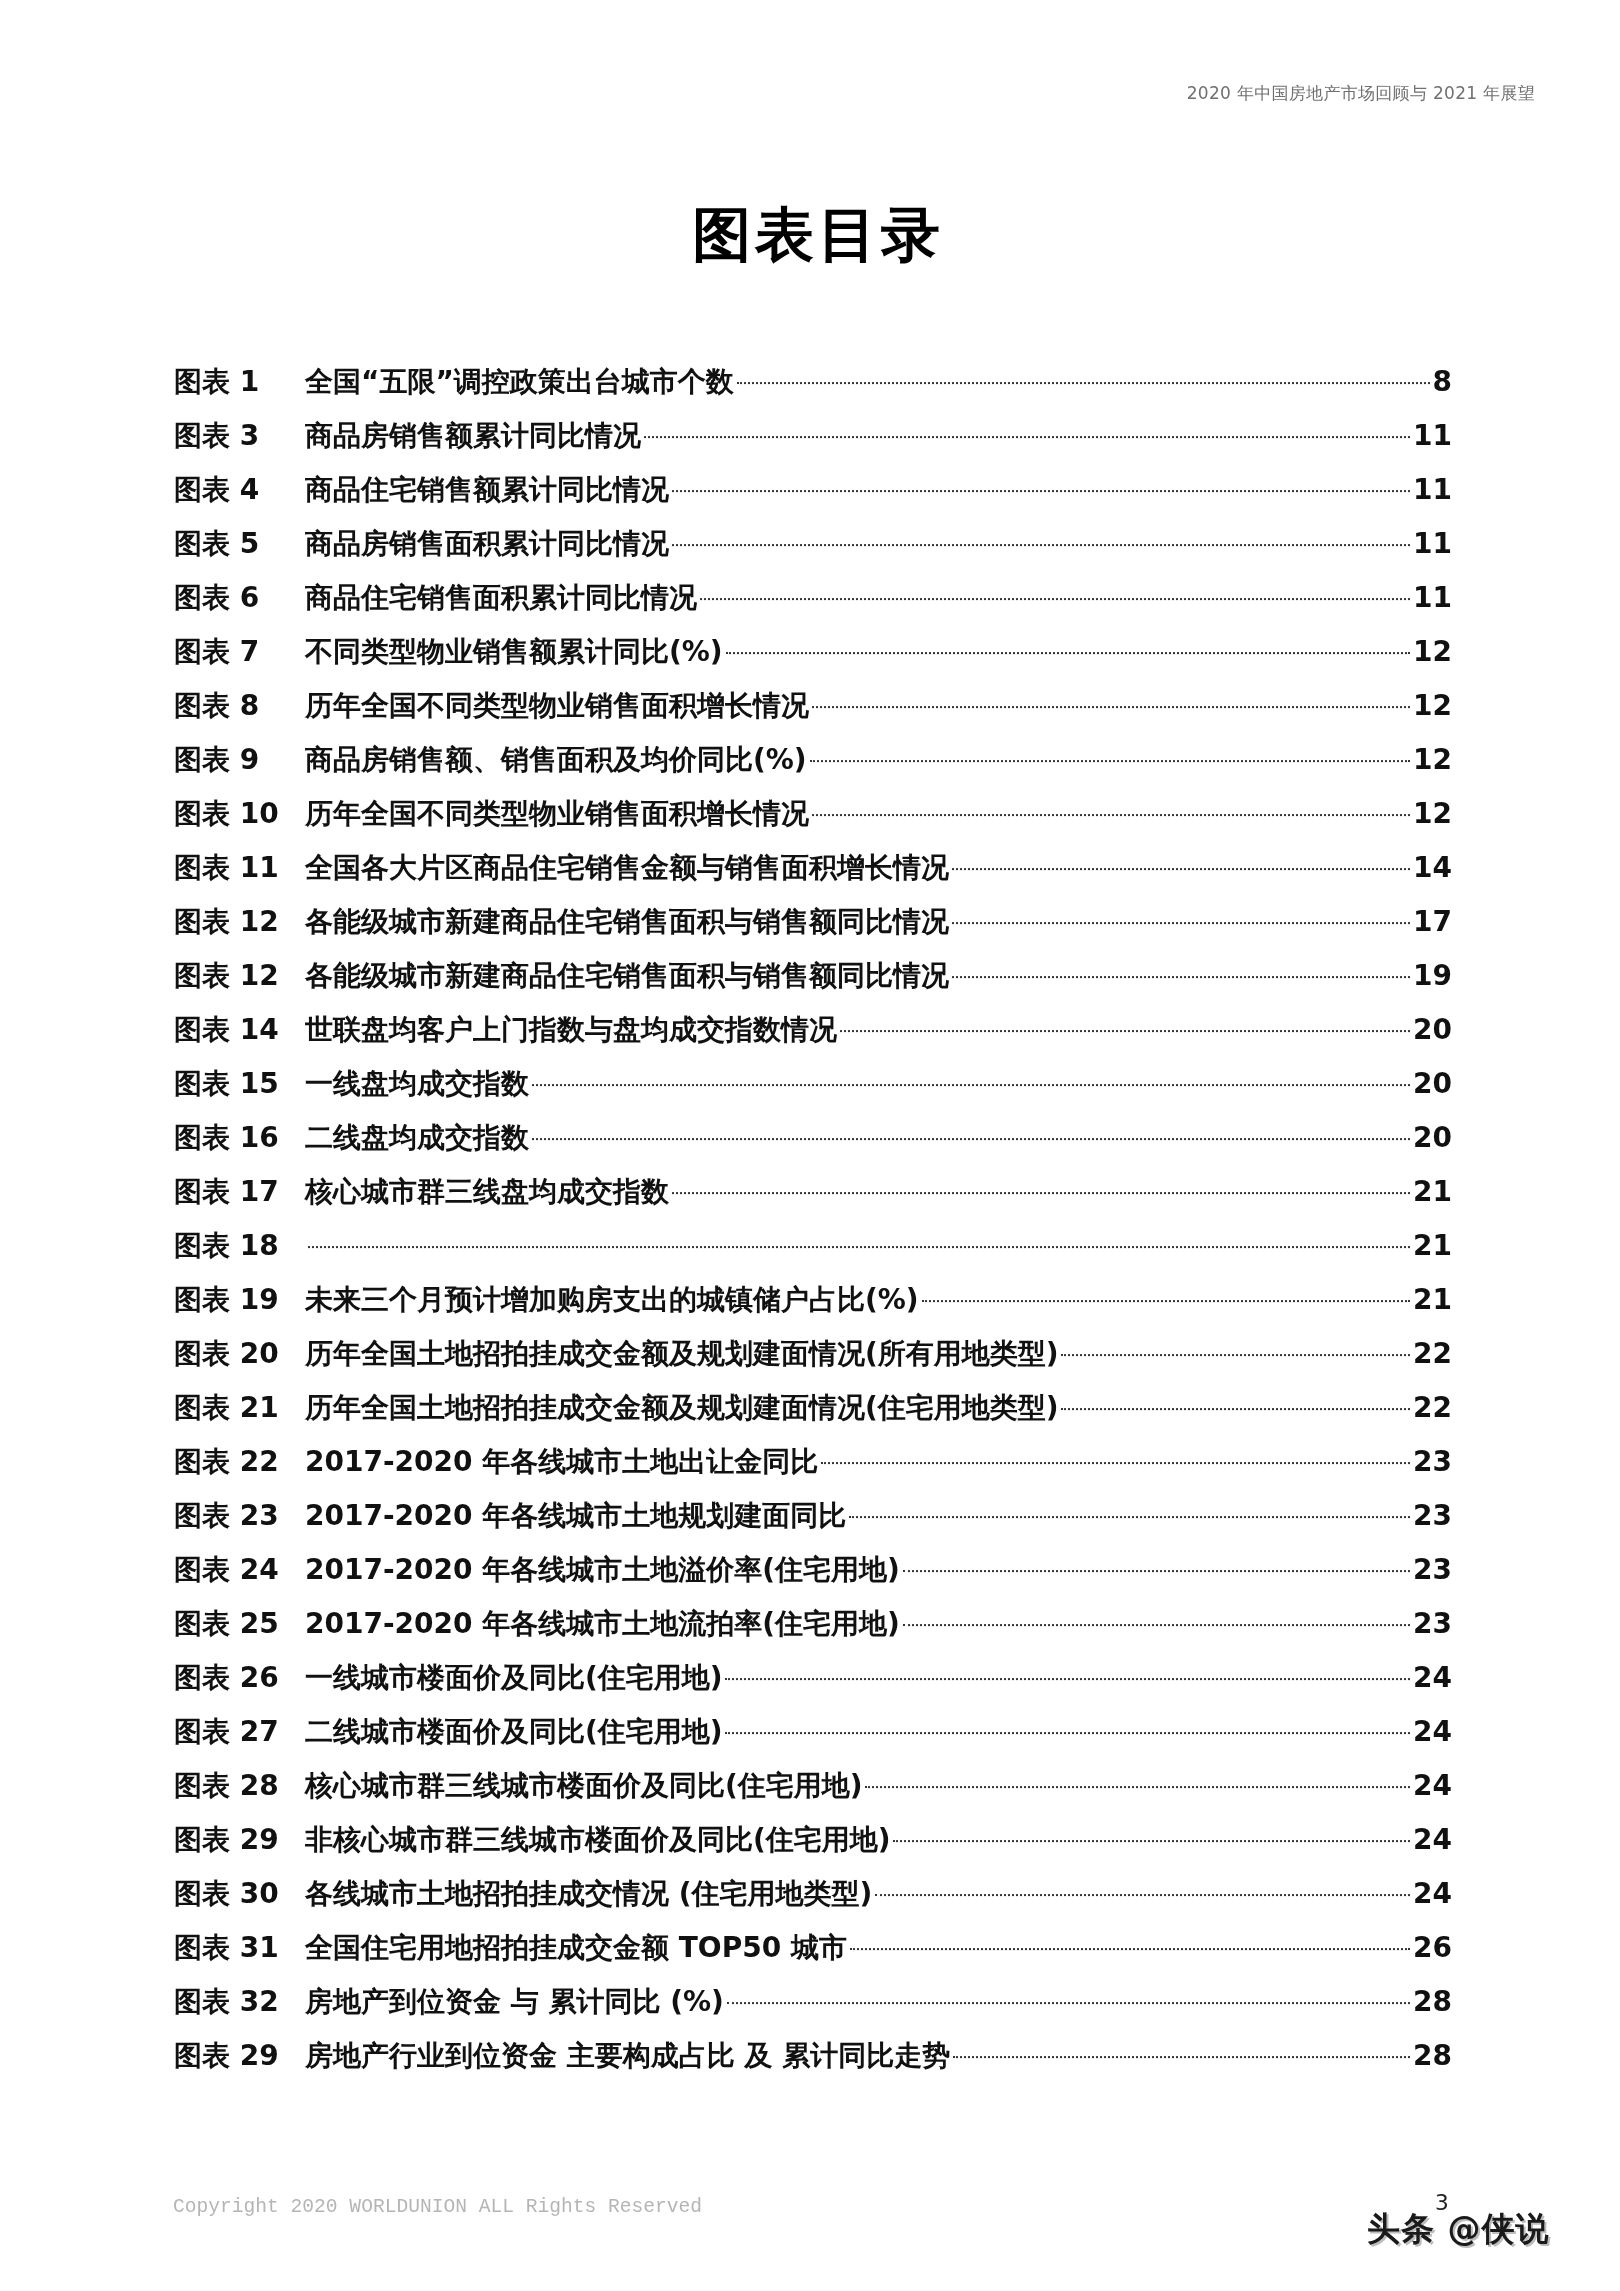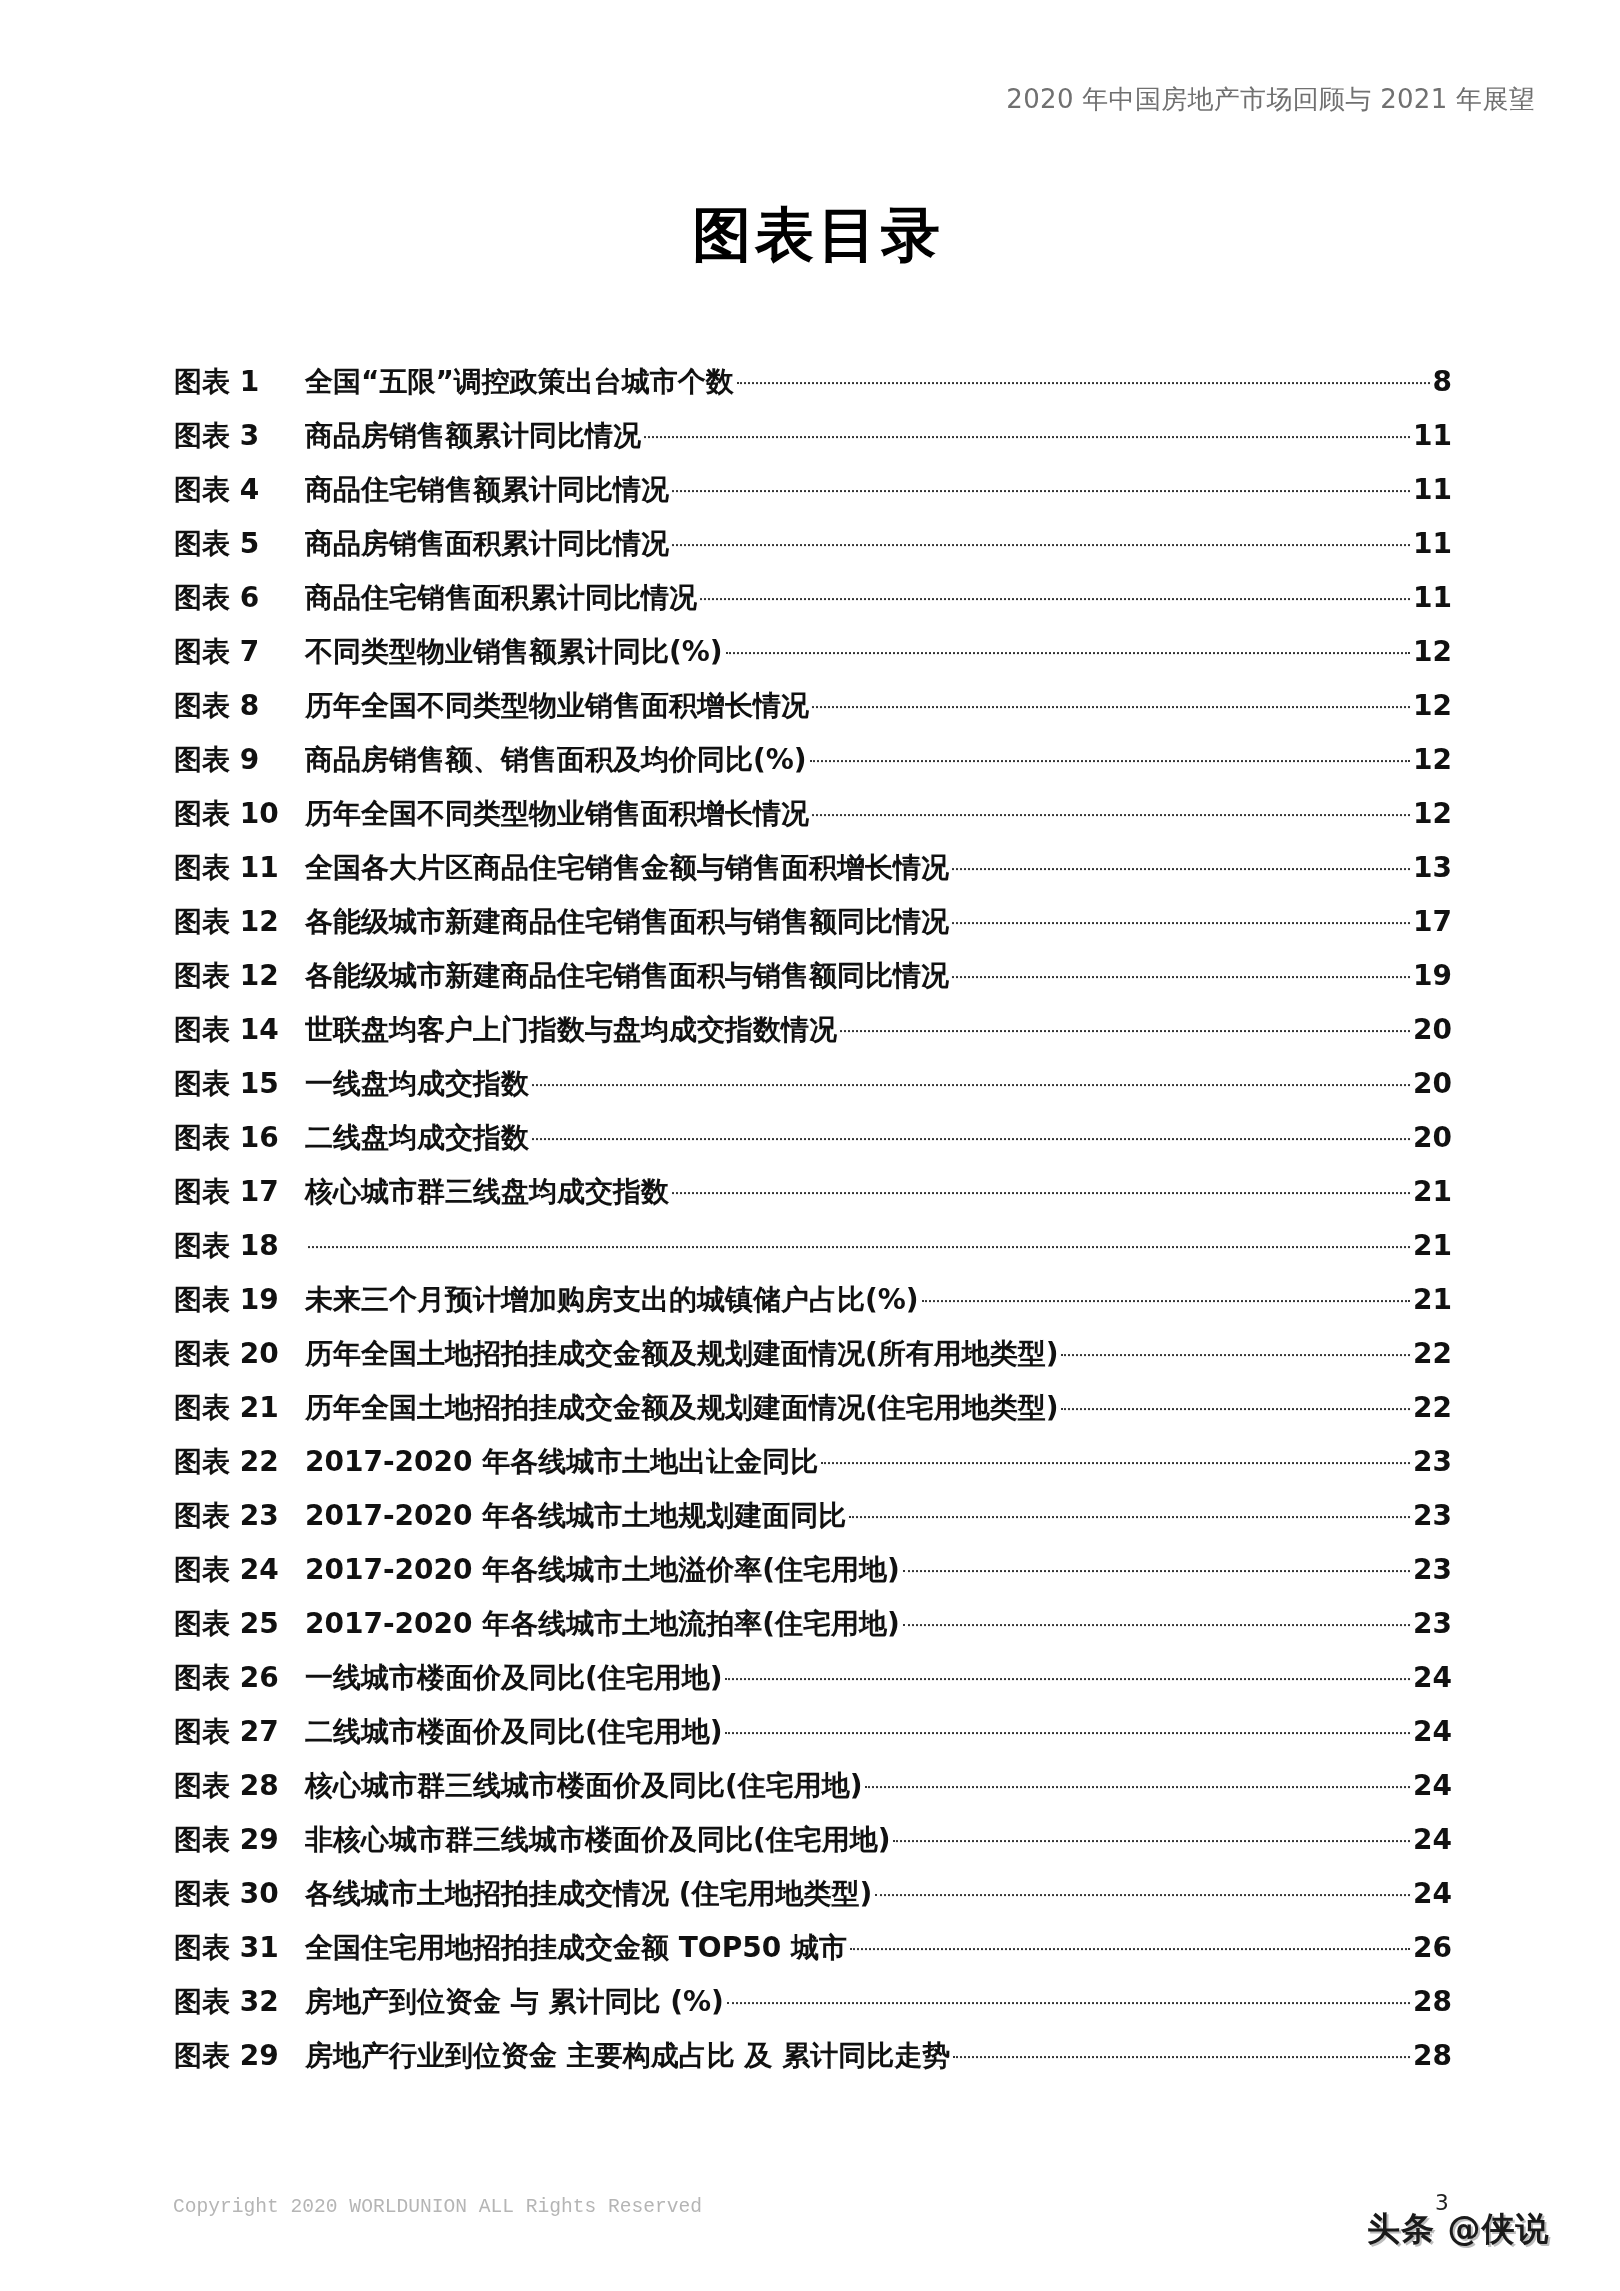--- a/index.html
+++ b/index.html
@@ -12,21 +12,21 @@
       height: 2292px;
       position: relative;
       overflow: hidden;
       font-family: "DejaVu Sans", "Liberation Sans", sans-serif;
       color: #111111;
     }
     .running-header {
       position: absolute;
       top: 82px;
       right: 85px;
-      font-size: 26px;
+      font-size: 17px;
       color: #707070;
       letter-spacing: 0.3px;
     }
     .page-title {
       position: absolute;
       top: 188px;
       left: 0;
       width: 100%;
       text-align: center;
       font-size: 59px;
@@ -158,21 +158,21 @@
   <li class="toc-row">
       <span class="toc-label">图表 10</span>
       <span class="toc-title">历年全国不同类型物业销售面积增长情况</span>
       <span class="toc-leader"></span>
       <span class="toc-page">12</span>
     </li>
   <li class="toc-row">
       <span class="toc-label">图表 11</span>
       <span class="toc-title">全国各大片区商品住宅销售金额与销售面积增长情况</span>
       <span class="toc-leader"></span>
-      <span class="toc-page">13</span>
+      <span class="toc-page">14</span>
     </li>
   <li class="toc-row">
       <span class="toc-label">图表 12</span>
       <span class="toc-title">各能级城市新建商品住宅销售面积与销售额同比情况</span>
       <span class="toc-leader"></span>
       <span class="toc-page">17</span>
     </li>
   <li class="toc-row">
       <span class="toc-label">图表 12</span>
       <span class="toc-title">各能级城市新建商品住宅销售面积与销售额同比情况</span>

